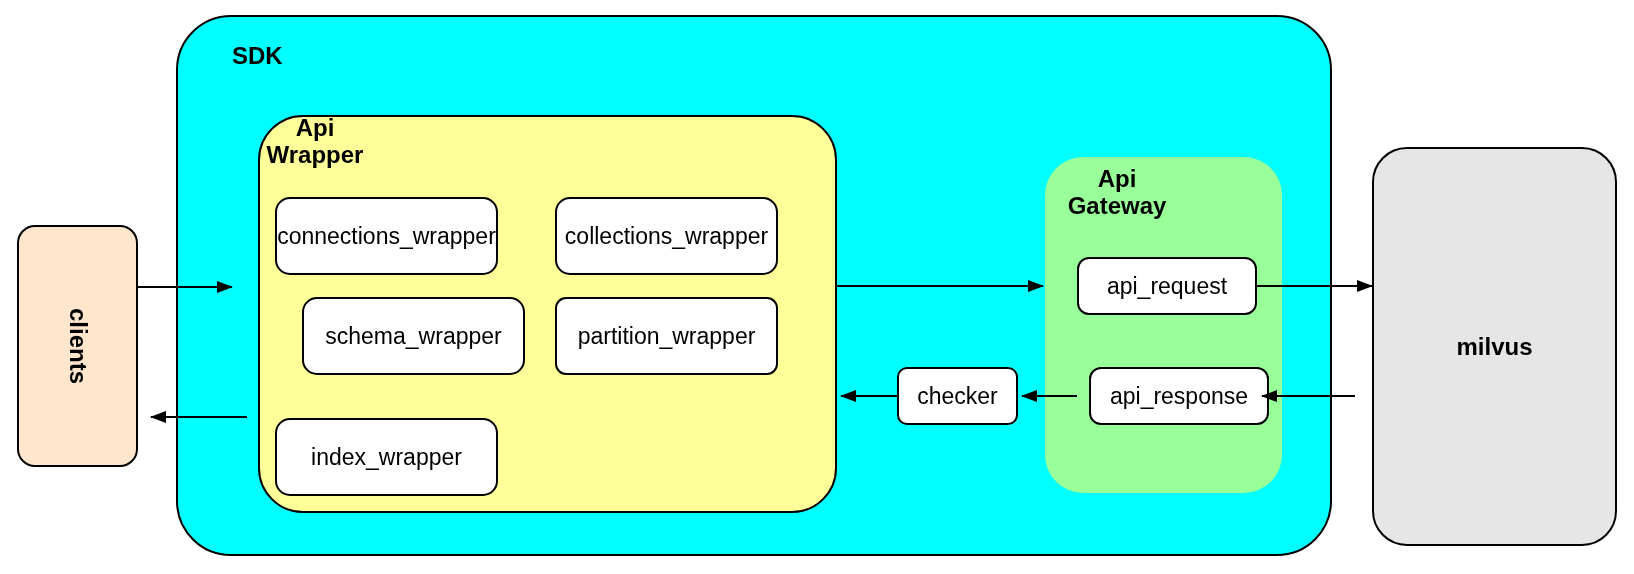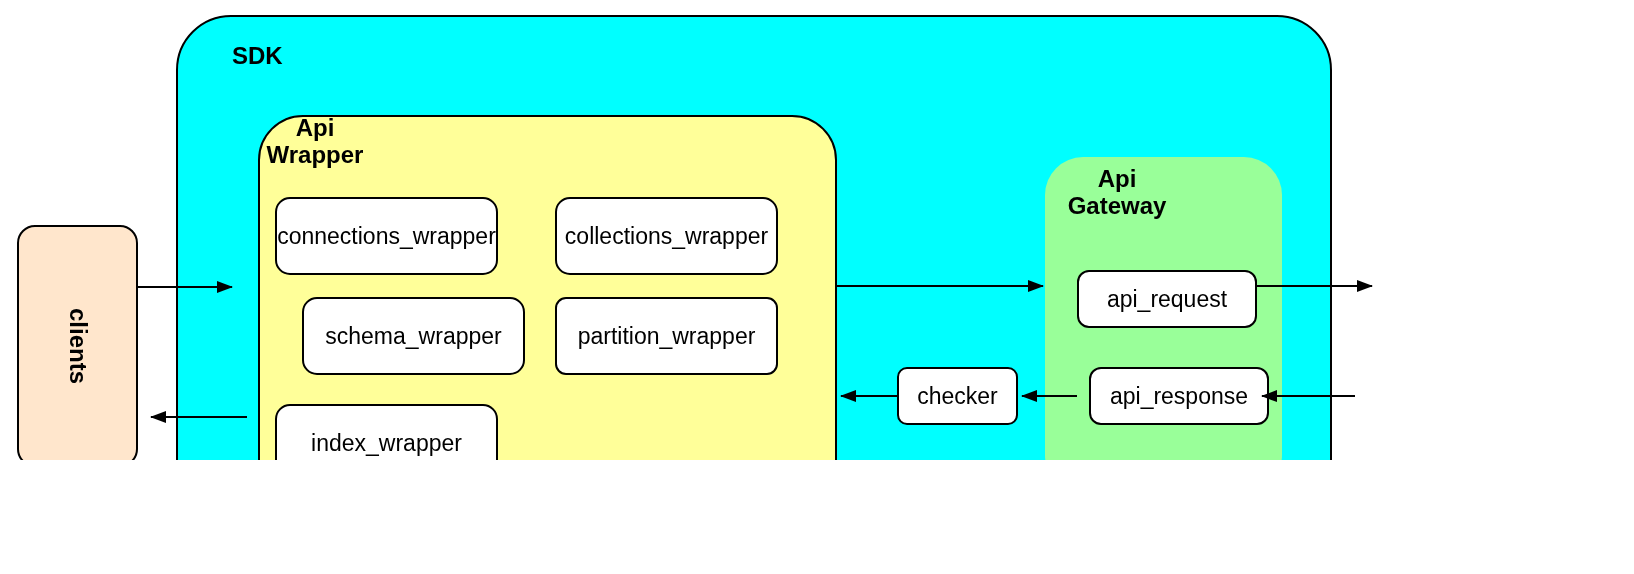--- a/index.html
+++ b/index.html
@@ -1,19 +1,19 @@
 <!DOCTYPE html>
 <html><head>
 <meta charset="utf-8">
 <style>
   html, body { margin: 0; padding: 0; background: #ffffff; }
   #canvas {
     position: relative;
     width: 1634px;
-    height: 460px;
+    height: 574px;
     background: #ffffff;
     font-family: "Liberation Sans", sans-serif;
     overflow: hidden;
   }
   .node {
     position: absolute;
     box-sizing: border-box;
     border: 2px solid #000000;
   }
   .label-center {
@@ -57,35 +57,35 @@
   
   .module-box {
     width: 223px; height: 78px;
     background: #ffffff; border-radius: 15px;
     font-size: 23px; color: #000000;
   }
   #module-connections { left: 275px; top: 197px; }
   #module-collections { left: 555px; top: 197px; }
   #module-schema      { left: 275px; top: 297px; margin-left: 27px; }
   #module-partition   { left: 555px; top: 297px; border-radius: 11px; }
-  #module-index       { left: 275px; top: 404px; }
+  #module-index       { left: 275px; top: 418px; }
   #module-utility     { left: 555px; top: 395px; }
   
   #api-gateway-container {
     left: 1045px; top: 157px; width: 237px; height: 336px;
     background: #99FF99; border-radius: 38px;
     border: none;
   }
   #api-gateway-title { left: 1061px; top: 165px; width: 112px; }
   .gateway-box {
     width: 180px; height: 58px;
     background: #ffffff; border-radius: 12px;
     font-size: 23px; color: #000000;
   }
-  #api-request-node  { left: 1077px; top: 270px; }
+  #api-request-node  { left: 1077px; top: 257px; }
   #api-response-node { left: 1077px; top: 367px; margin-left: 12px; }
   #checker-node {
     left: 897px; top: 367px; width: 121px; height: 58px;
     background: #ffffff; border-radius: 10px;
     font-size: 23px; color: #000000;
   }
   
   #milvus-node {
     left: 1372px; top: 147px; width: 245px; height: 399px;
     background: #E6E6E6; border-radius: 35px;
@@ -125,20 +125,21 @@
 
   <div class="node gateway-box label-center" id="api-request-node">api_request</div>
   <div class="node gateway-box label-center" id="api-response-node">api_response</div>
 
   <div class="node label-center" id="checker-node">checker</div>
 
   <div class="node label-center" id="clients-node">
     <span id="clients-label">clients</span>
   </div>
 
+  <div class="node label-center" id="milvus-node">milvus</div>
 
   <svg id="arrow-layer" width="1634" height="574" viewBox="0 0 1634 574">
     <defs>
       <marker id="arrowhead" markerUnits="userSpaceOnUse" markerWidth="16" markerHeight="12" refX="15" refY="6" orient="auto">
         <path d="M0,0 L16,6 L0,12 z" fill="#000000"></path>
       </marker>
     </defs>
     <line x1="138" y1="287" x2="232" y2="287" stroke="#000000" stroke-width="2" marker-end="url(#arrowhead)"></line>
     <line x1="247" y1="417" x2="151" y2="417" stroke="#000000" stroke-width="2" marker-end="url(#arrowhead)"></line>
     <line x1="837" y1="286" x2="1043" y2="286" stroke="#000000" stroke-width="2" marker-end="url(#arrowhead)"></line>

